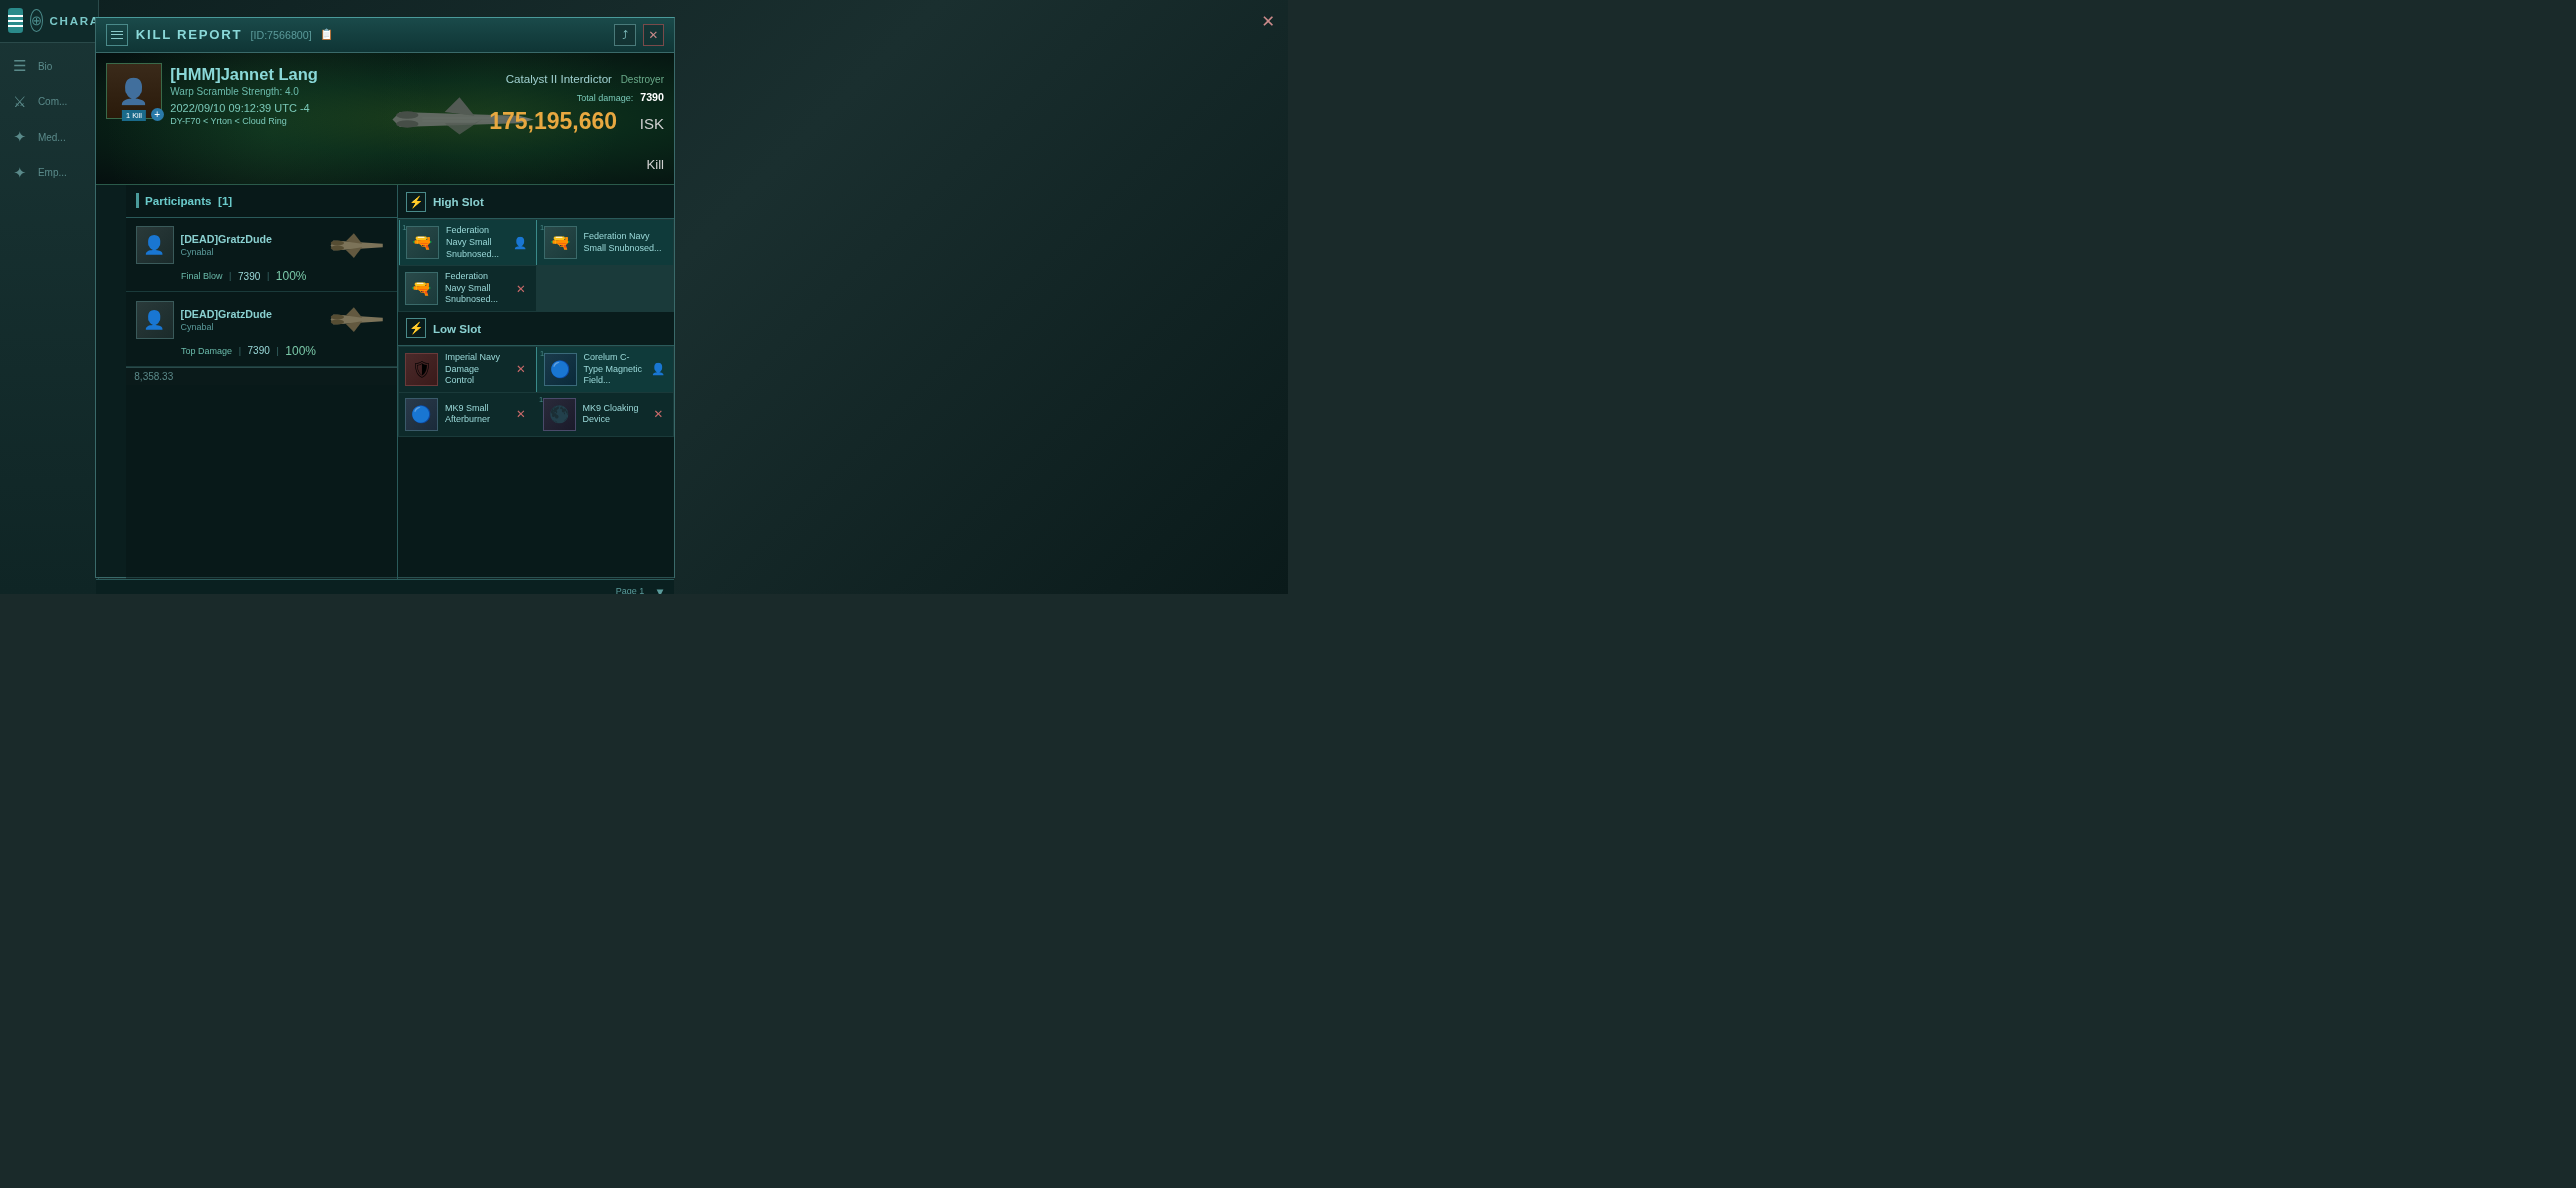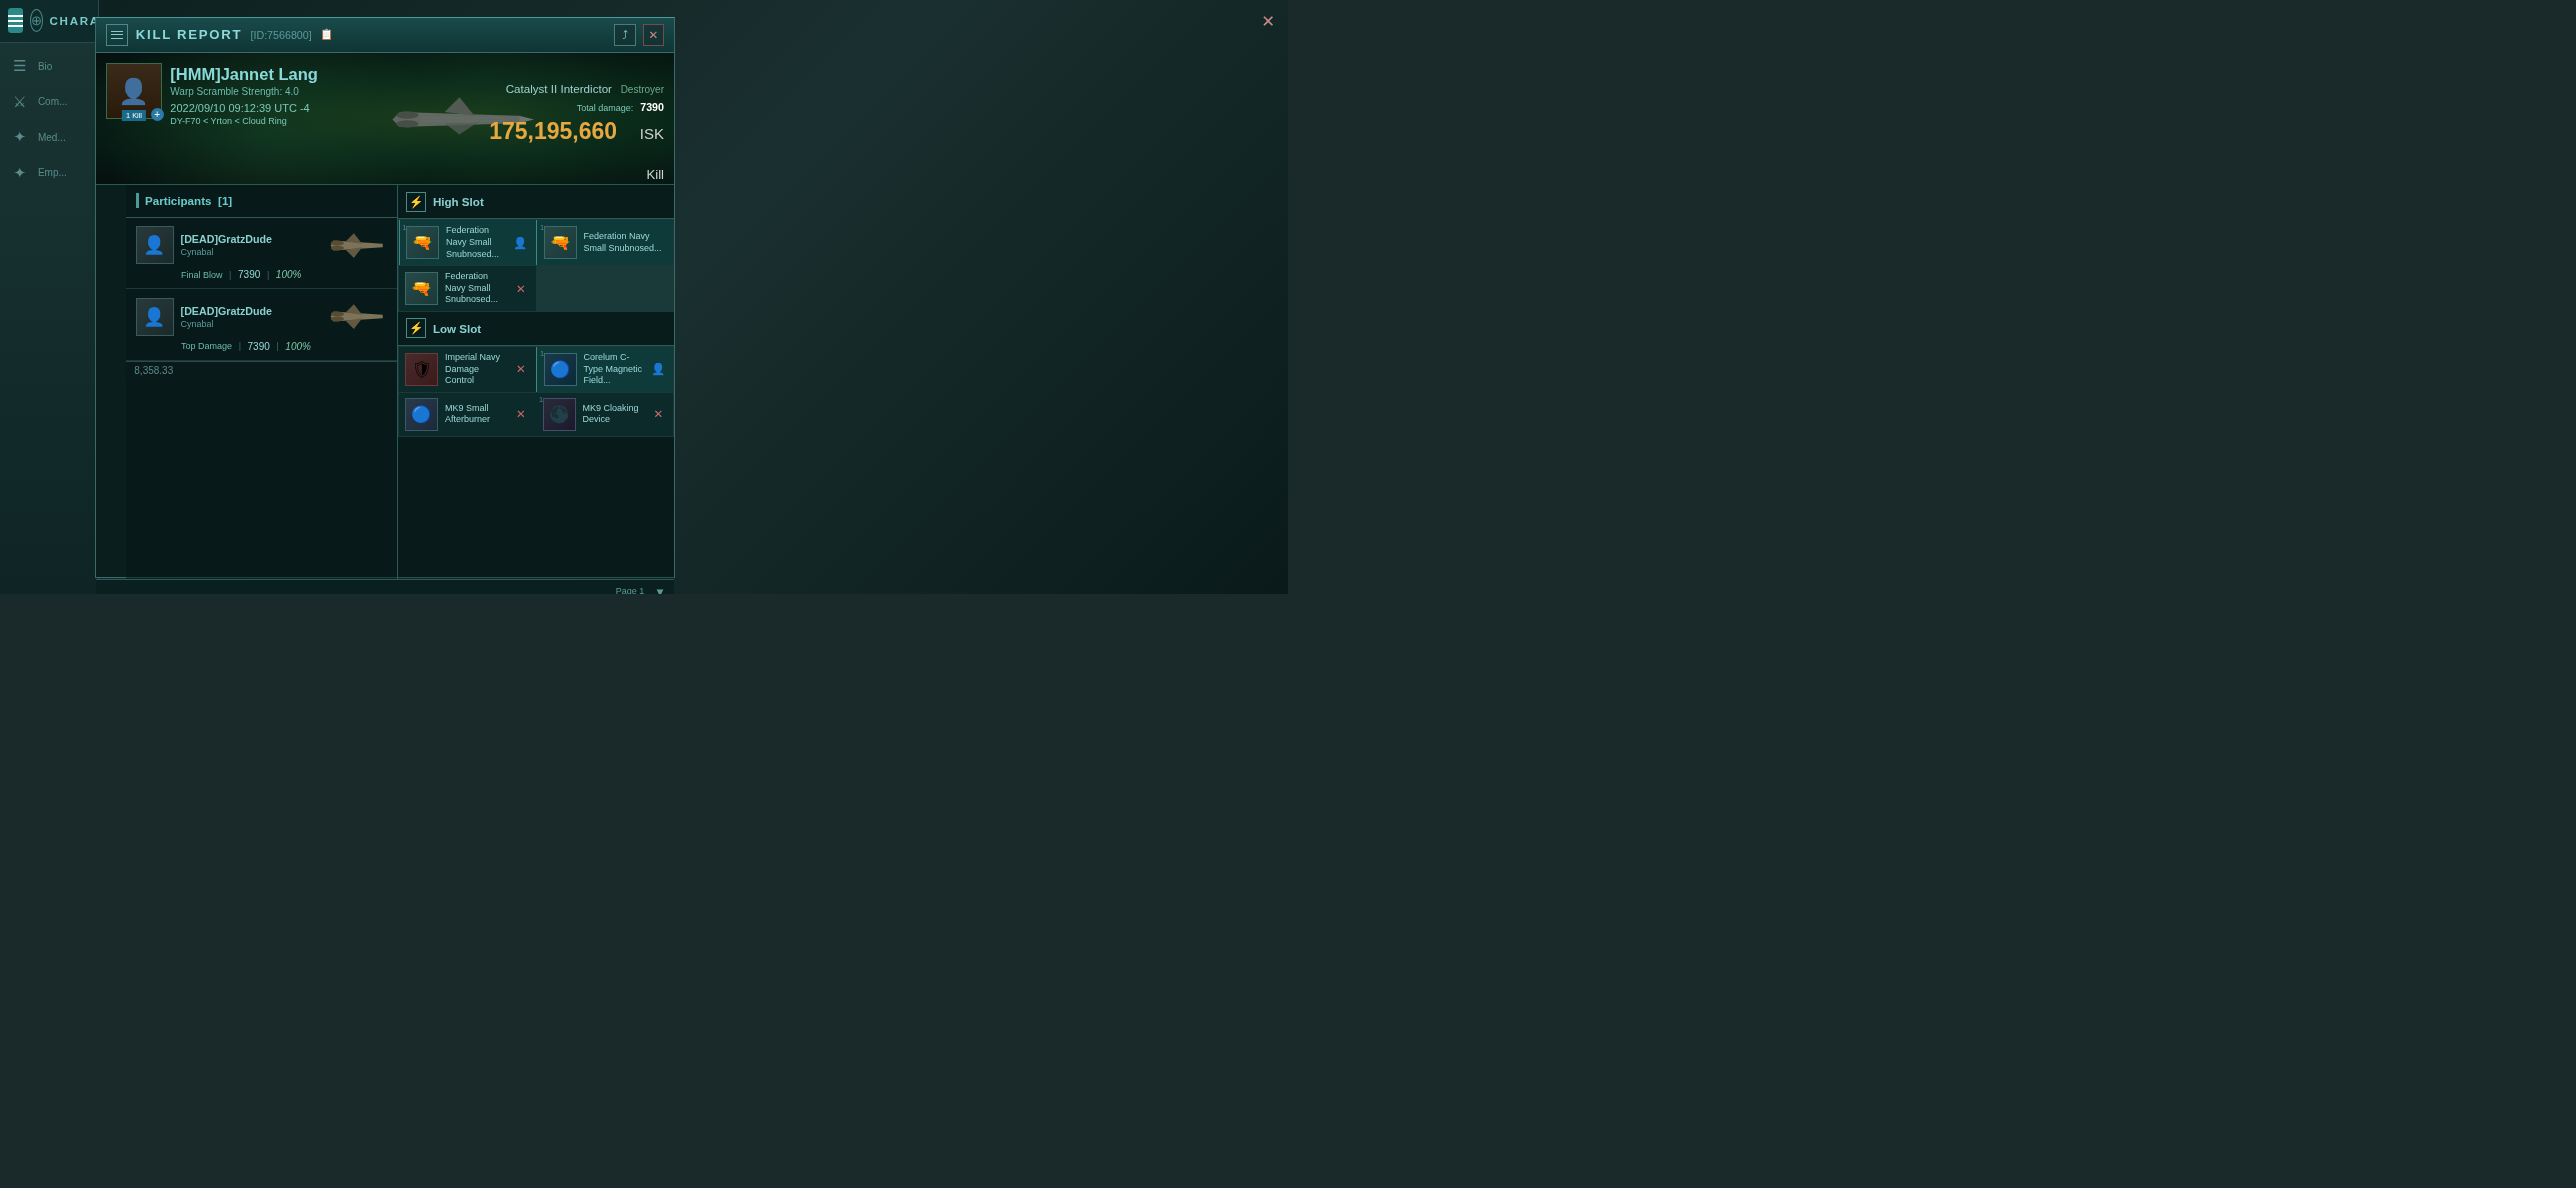--- a/index.html
+++ b/index.html
@@ -314,21 +314,21 @@
     .ship-svg {
       width: 149px;
       height: 83px;
       opacity: 0.9;
     }
 
     
     .kill-stats {
       position: absolute;
       right: 10px;
-      top: 28px;
+      top: 18px;
       text-align: right;
     }
 
     .ship-class {
       color: #a0d0d0;
       font-size: 11.6px;
     }
 
     .ship-type-label {
       color: #6aaa8a;
@@ -472,22 +472,21 @@
       color: #3a6a6a;
     }
 
     .stat-value {
       color: #9ad8d8;
       font-size: 10px;
     }
 
     .stat-pct {
       color: #7ac8a8;
-      font-size: 10px;
-      font-style: italic;
+      font-size: 12px;
     }
 
     
     .slots-panel {
       flex: 1;
       overflow-y: auto;
       background: rgba(5, 20, 20, 0.3);
     }
 
     .slots-panel::-webkit-scrollbar {

